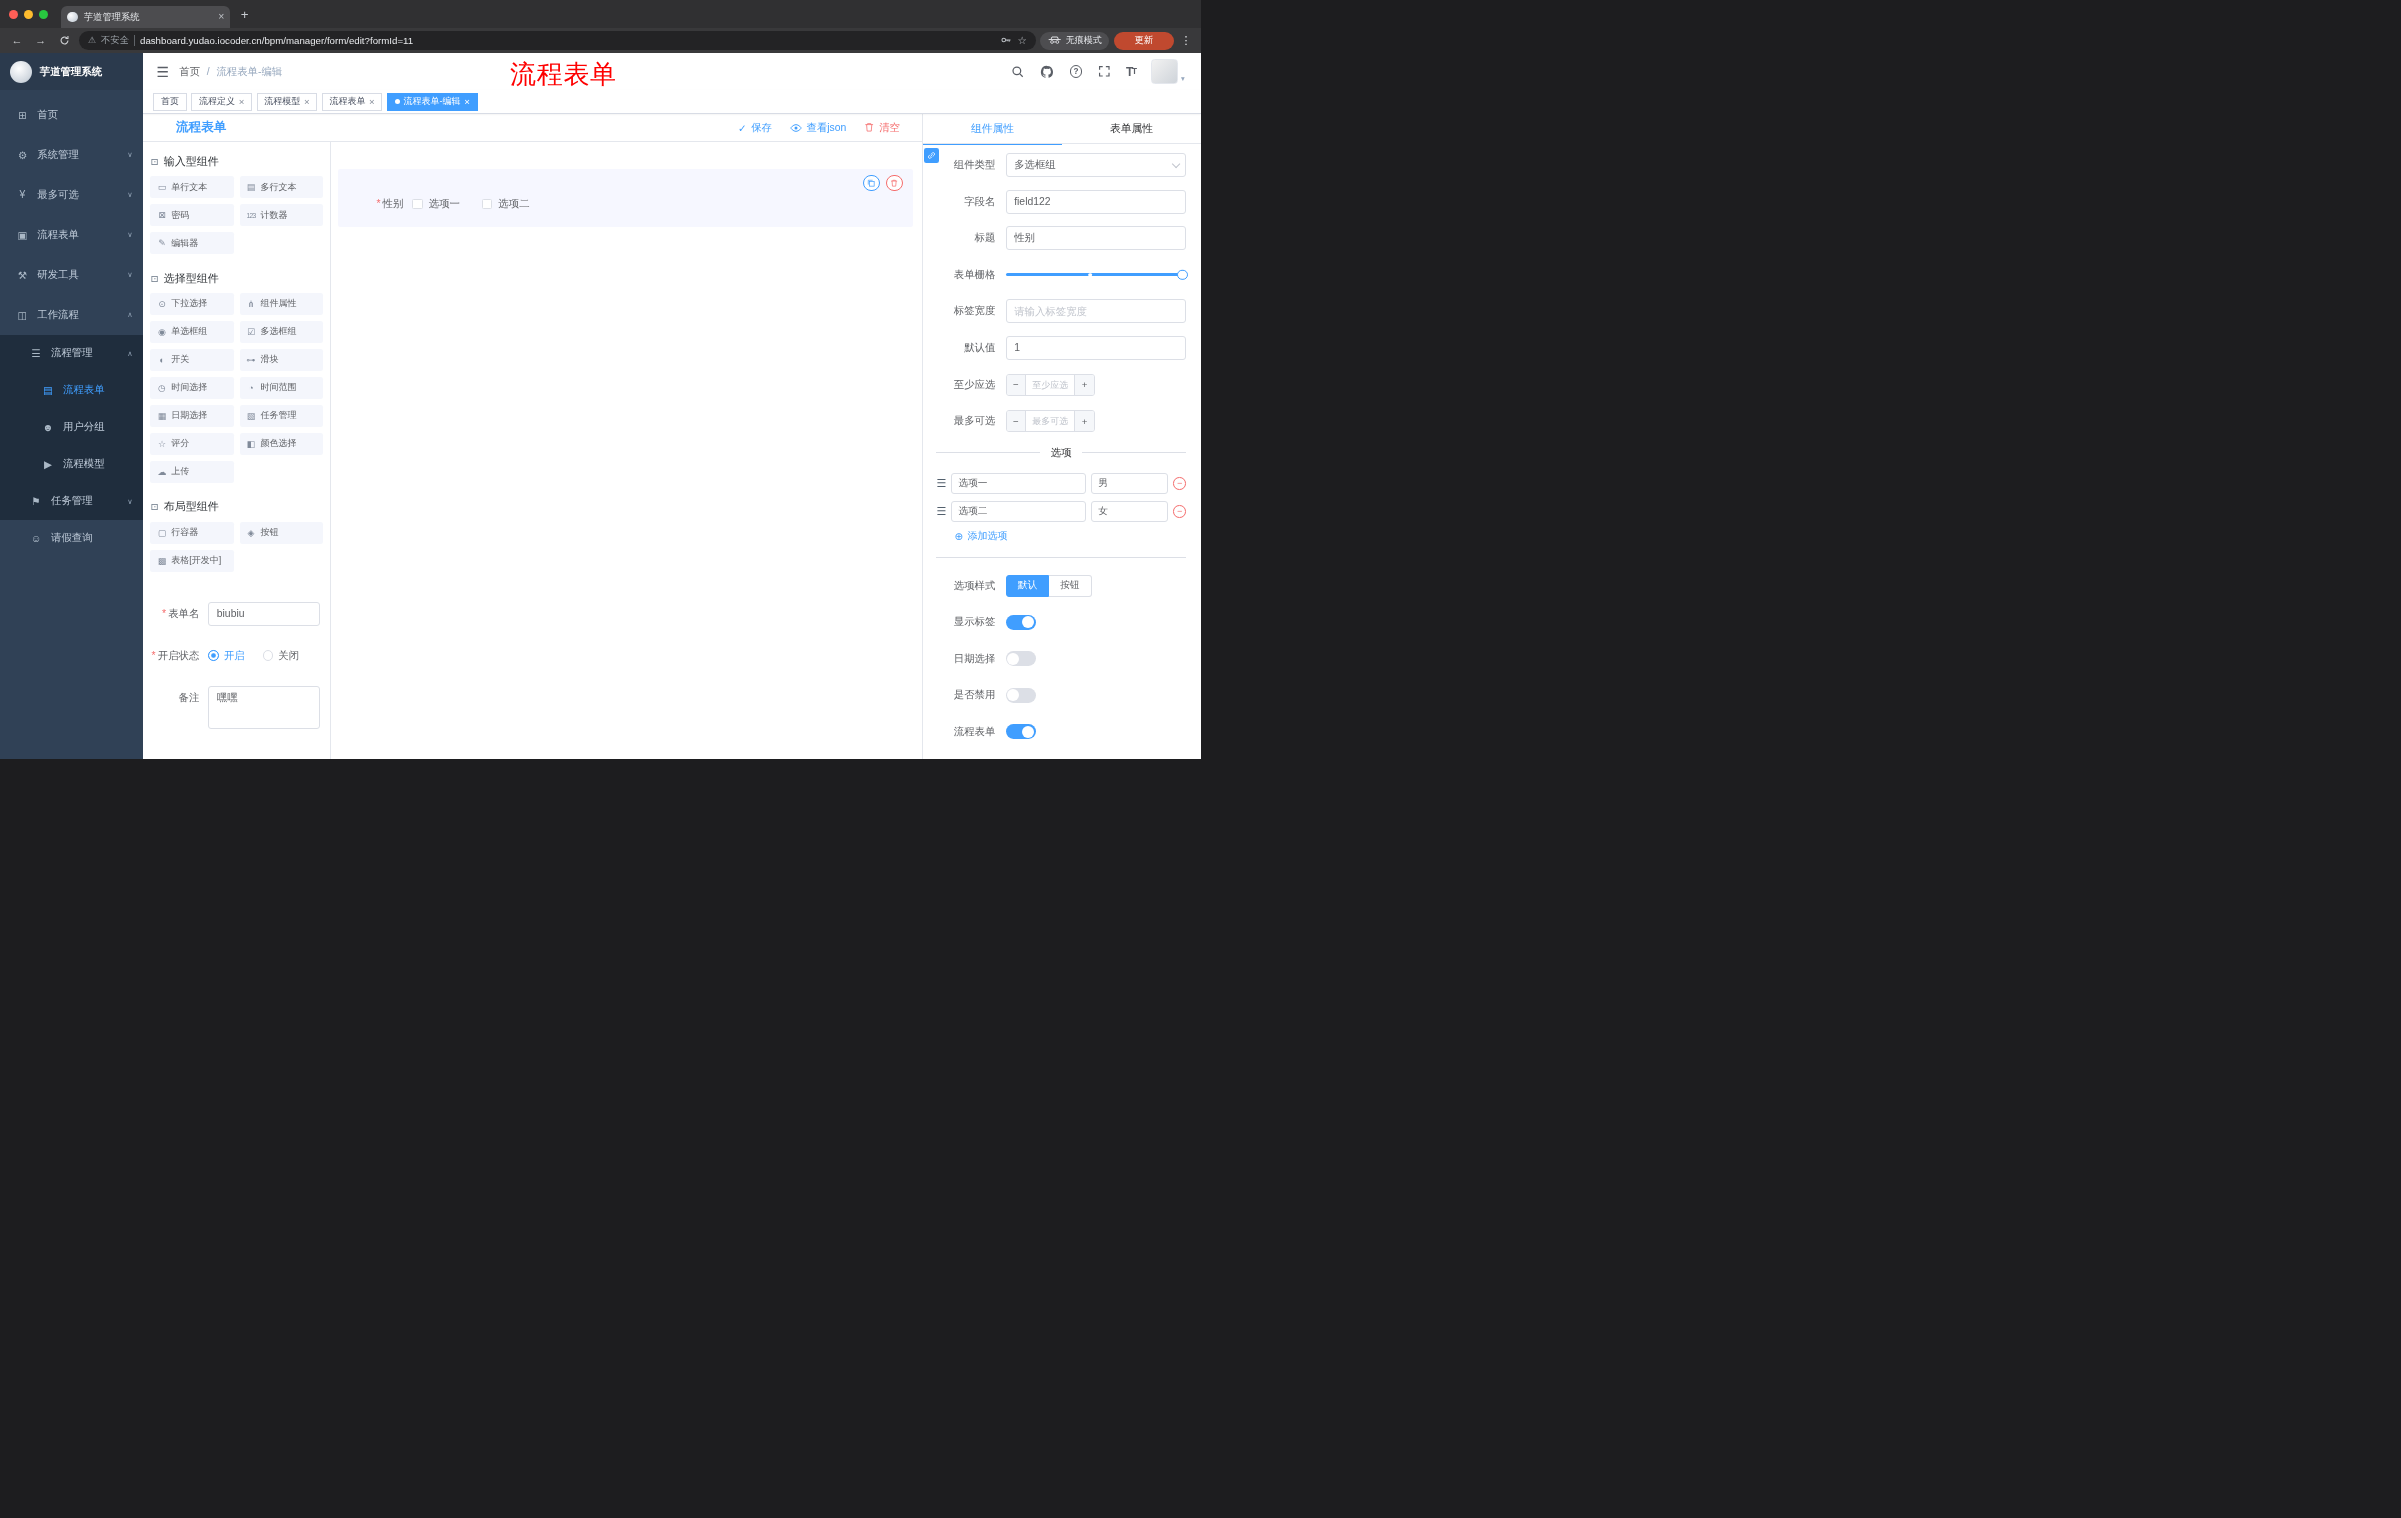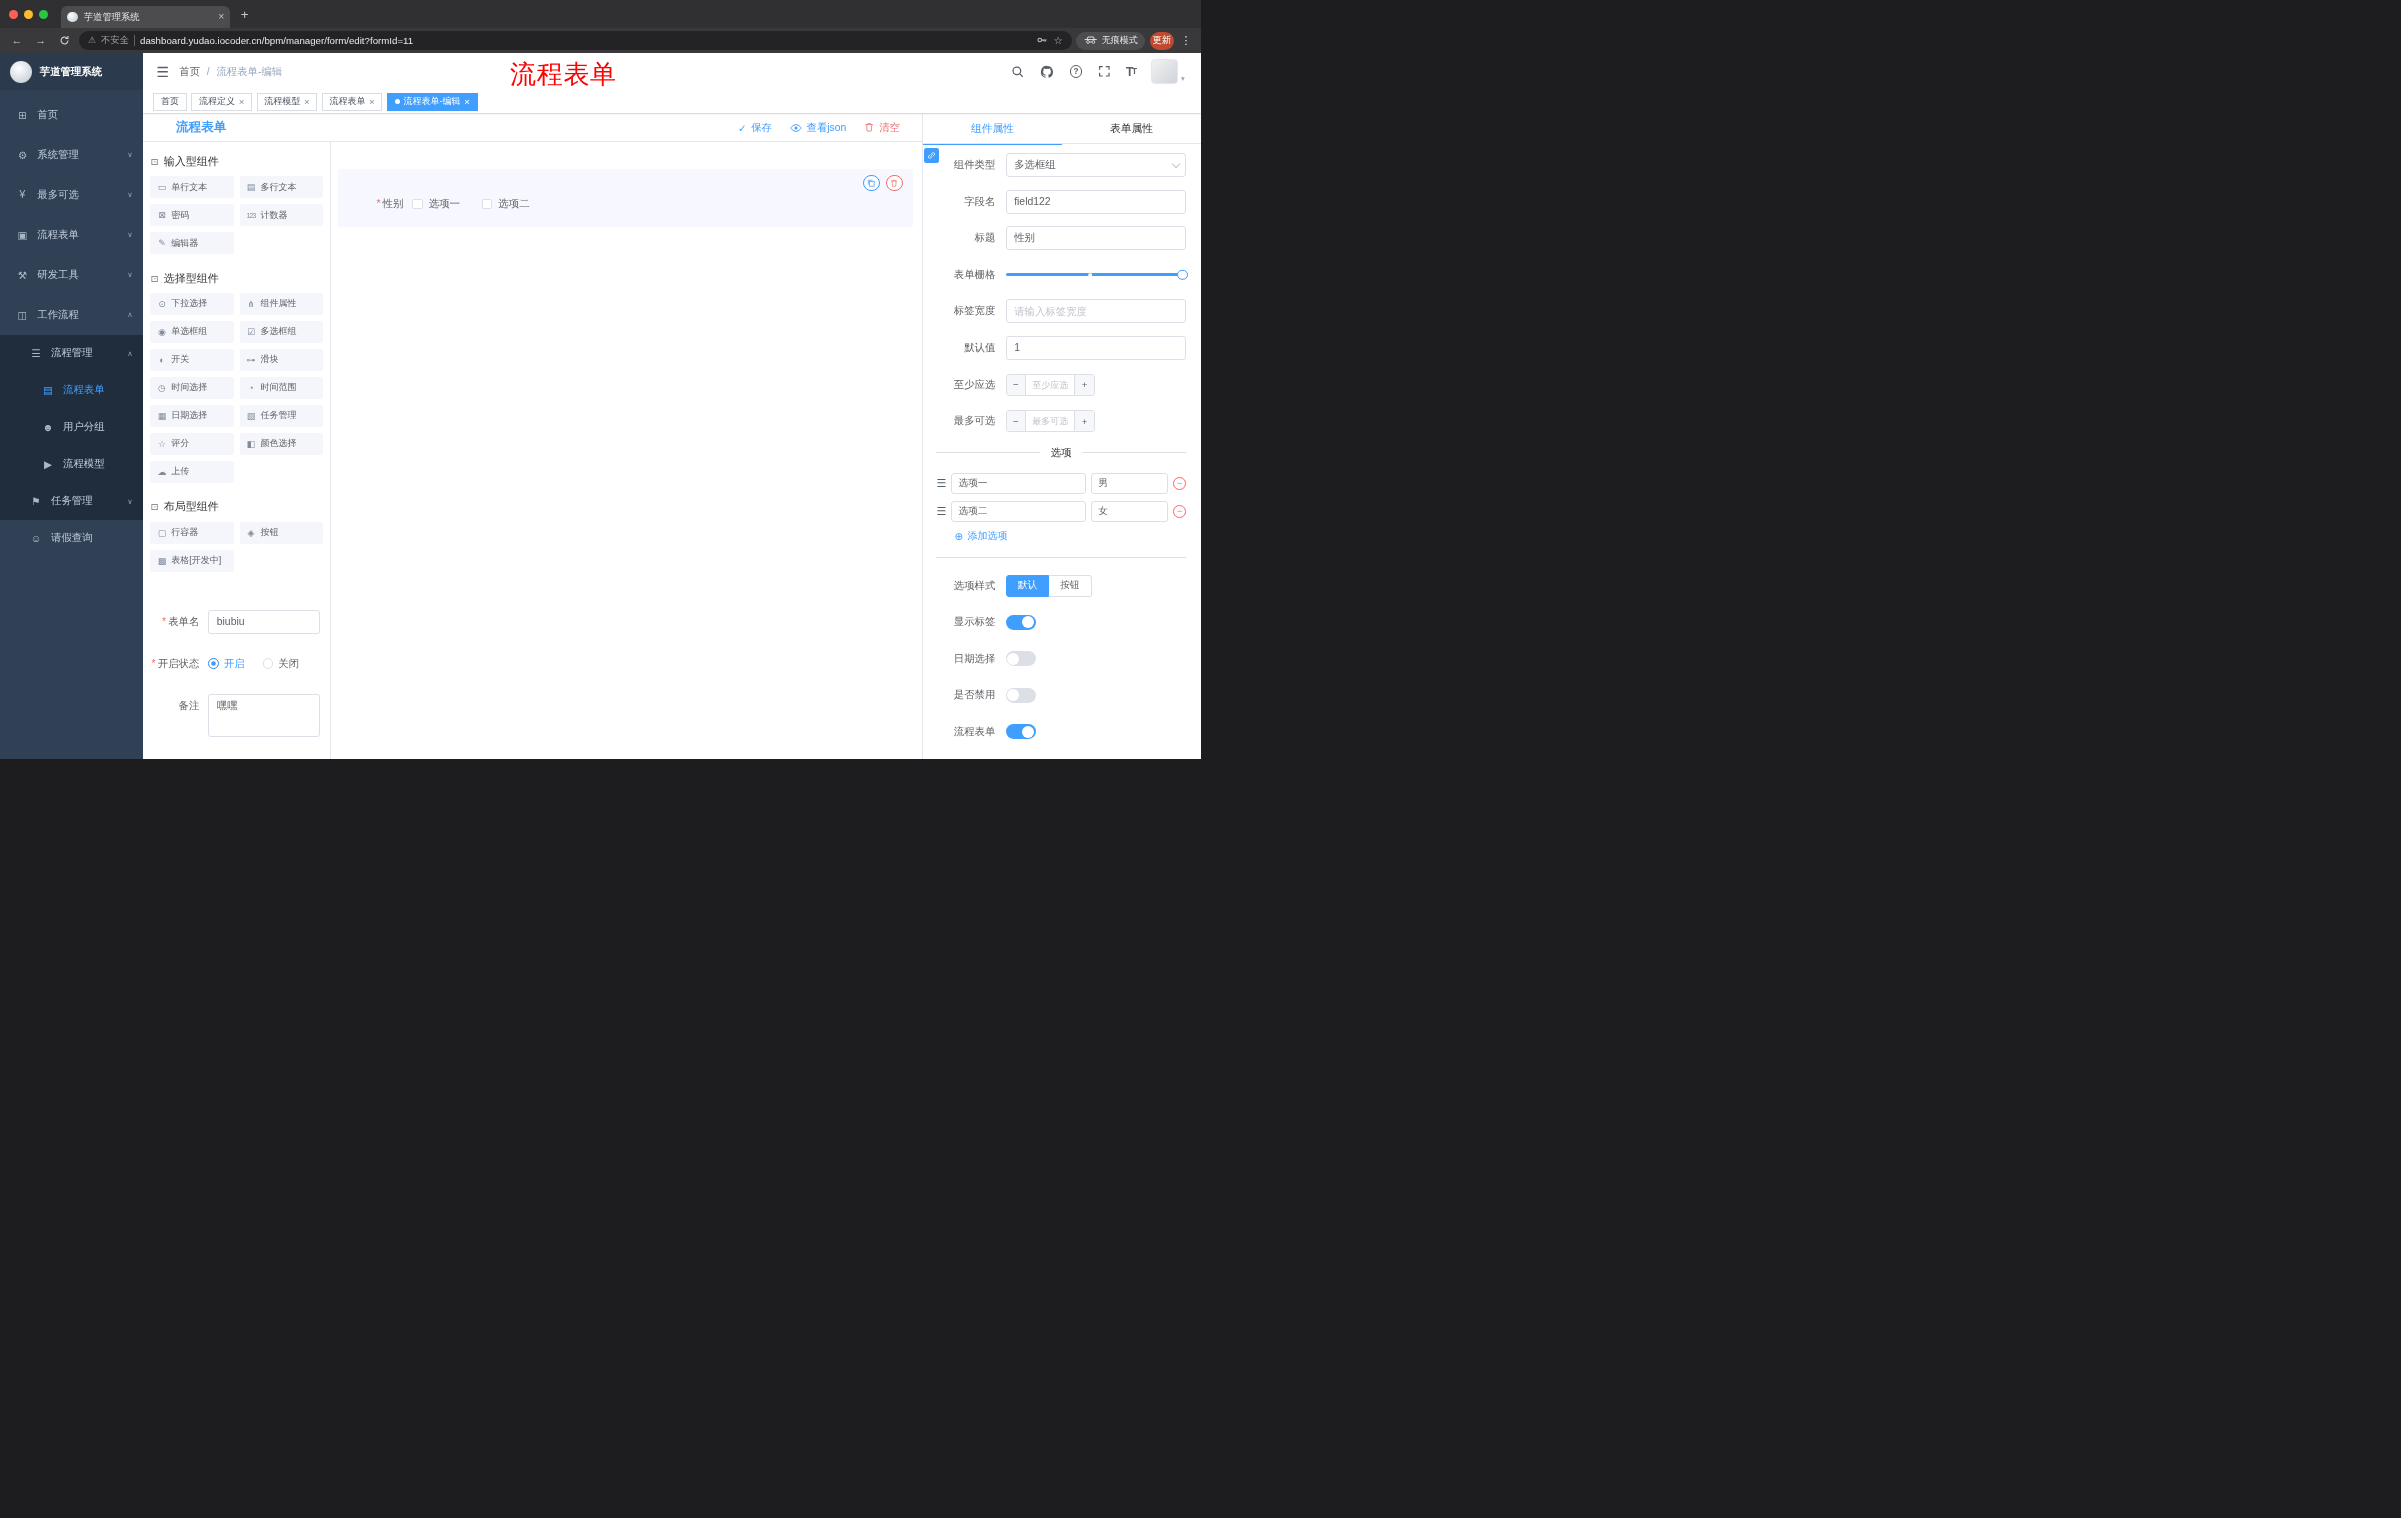--- a/index.html
+++ b/index.html
@@ -20,21 +20,21 @@
   .nav-icon{color:#cfd1d4;font-size:11px;width:19.3px;height:19.3px;display:flex;align-items:center;justify-content:center;border-radius:50%;flex:none}
   .addressbar{flex:1;height:19.3px;background:#232325;border-radius:9.7px;display:flex;align-items:center;padding:0 9px;gap:5.2px;min-width:0}
   .warn-icon{color:#9aa0a6;font-size:9px}
   .sec-label{color:#9aa0a6;font-size:9.3px;white-space:nowrap}
   .addr-sep{width:0.7px;height:10.4px;background:#5f6368}
   .url{color:#e8eaed;font-size:9.7px;white-space:nowrap;overflow:hidden}
   .addr-spacer{flex:1}
   .addr-ic{color:#bdc1c6;display:flex;align-items:center;flex:none}
   .star{font-size:10.4px;color:#bdc1c6}
   .incognito{height:18px;background:#4d4d50;border-radius:9px;color:#e8eaed;font-size:9px;display:flex;align-items:center;gap:4.5px;padding:0 7.4px;flex:none}
-  .update-pill{height:18px;border-radius:9px;background:#c0492f;color:#fff;font-size:9.3px;display:flex;align-items:center;padding:0 3px;flex:none;cursor:pointer}
+  .update-pill{height:18px;border-radius:9px;background:#c0492f;color:#fff;font-size:9.3px;display:flex;align-items:center;padding:0 21px;flex:none;cursor:pointer}
   .dots{color:#e8eaed;font-size:11px;width:15px;text-align:center;cursor:pointer}
 
   
   .app{display:flex;height:706px}
   .sidebar{width:143px;background:#304156;color:#bfcbd9;flex:none;display:flex;flex-direction:column}
   .logo-row{height:37px;display:flex;align-items:center;gap:7.4px;padding-left:10.4px;background:#2b3a4d}
   .logo{width:22px;height:22px;border-radius:50%;background:radial-gradient(circle at 40% 35%,#ffffff,#cfd6de 70%,#9aa7b5)}
   .app-title{color:#fff;font-size:10.4px;font-weight:bold}
   .menu{padding-top:4.5px;font-size:10.4px}
   .menu-item{height:40px;display:flex;align-items:center;padding:0 10.4px 0 16.3px;cursor:pointer;gap:9px}
@@ -89,21 +89,21 @@
   
   .components-panel{width:188px;flex:none;border-right:0.7px solid #e4e7ed;padding:4.5px 7.4px 0 7.4px;overflow:hidden}
   .group-title{display:flex;align-items:center;gap:5.2px;font-size:11px;color:#2f3337;margin-top:7.4px;height:15px}
   .group-title.gap{margin-top:16.3px}
   .group-icon{color:#6a7786;font-size:9.7px}
   .chips{display:grid;grid-template-columns:1fr 1fr;gap:6px;margin-top:7.4px}
   .chip{height:22px;background:#f4f6fc;border-radius:2.2px;display:flex;align-items:center;gap:4.5px;padding:0 3px 0 6.7px;font-size:9px;color:#606266;cursor:move;overflow:hidden;white-space:nowrap}
   .chip-icon{color:#808a99;font-size:9px;flex:none;min-width:9.7px;text-align:center}
   .chip-icon.num{font-size:6.7px;letter-spacing:-0.7px}
 
-  .meta-form{margin-top:38px;padding-right:3px}
+  .meta-form{margin-top:30px;padding-right:3px}
   .mrow{display:flex;align-items:center;margin-bottom:18px}
   .mrow.top{align-items:flex-start}
   .mlabel{width:49px;min-width:49px;text-align:right;font-size:10.4px;color:#606266;margin-right:9px;line-height:24px}
   .req{color:#f56c6c;margin-right:2.2px}
   .minput{flex:1;min-width:0;height:24px;border:0.7px solid #dcdfe6;border-radius:3px;padding:0 7.4px;font-size:10.4px;color:#606266;outline:none}
   .mtextarea{flex:1;min-width:0;height:43px;border:0.7px solid #dcdfe6;border-radius:3px;padding:4.5px 7.4px;font-size:10.4px;color:#606266;resize:none;outline:none;font-family:inherit}
   .radio-group{display:flex;gap:18px;align-items:center;height:24px}
   .radio{display:flex;align-items:center;gap:5.2px;font-size:10.4px;color:#606266;cursor:pointer}
   .rdot{width:10.4px;height:10.4px;border-radius:50%;border:0.7px solid #dcdfe6;background:#fff;flex:none}
   .radio.checked .rdot{border-color:#409eff;background:#409eff;box-shadow:inset 0 0 0 2.2px #fff}

